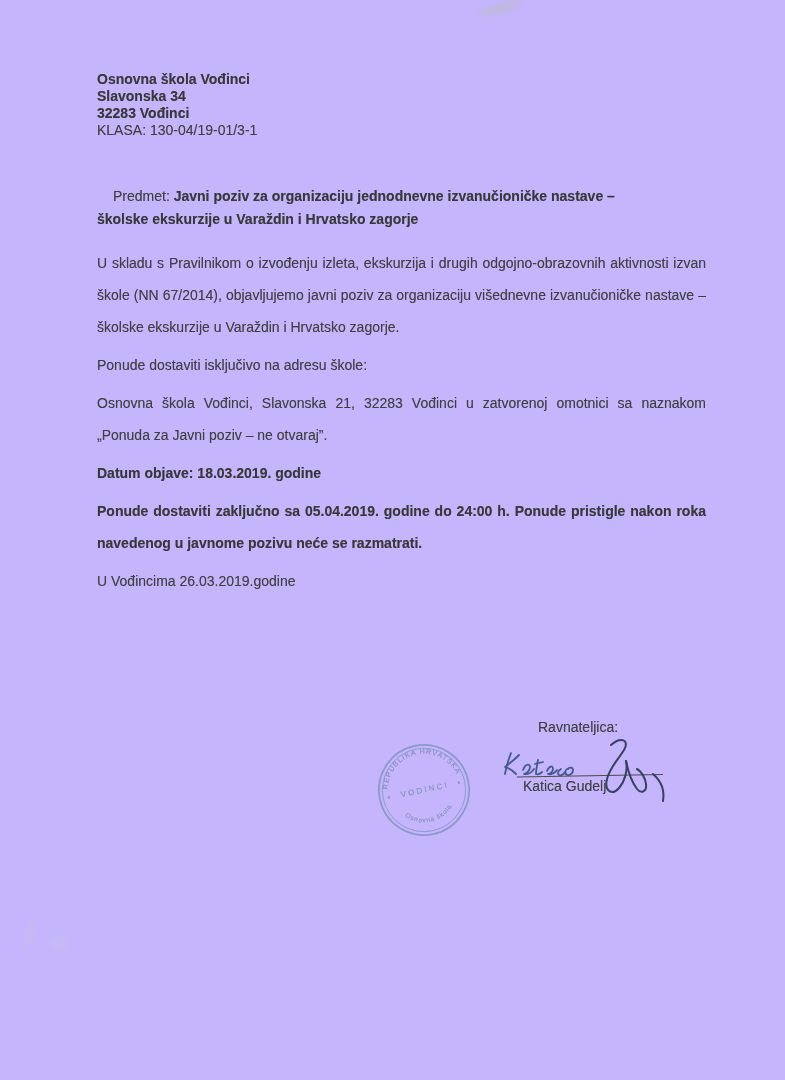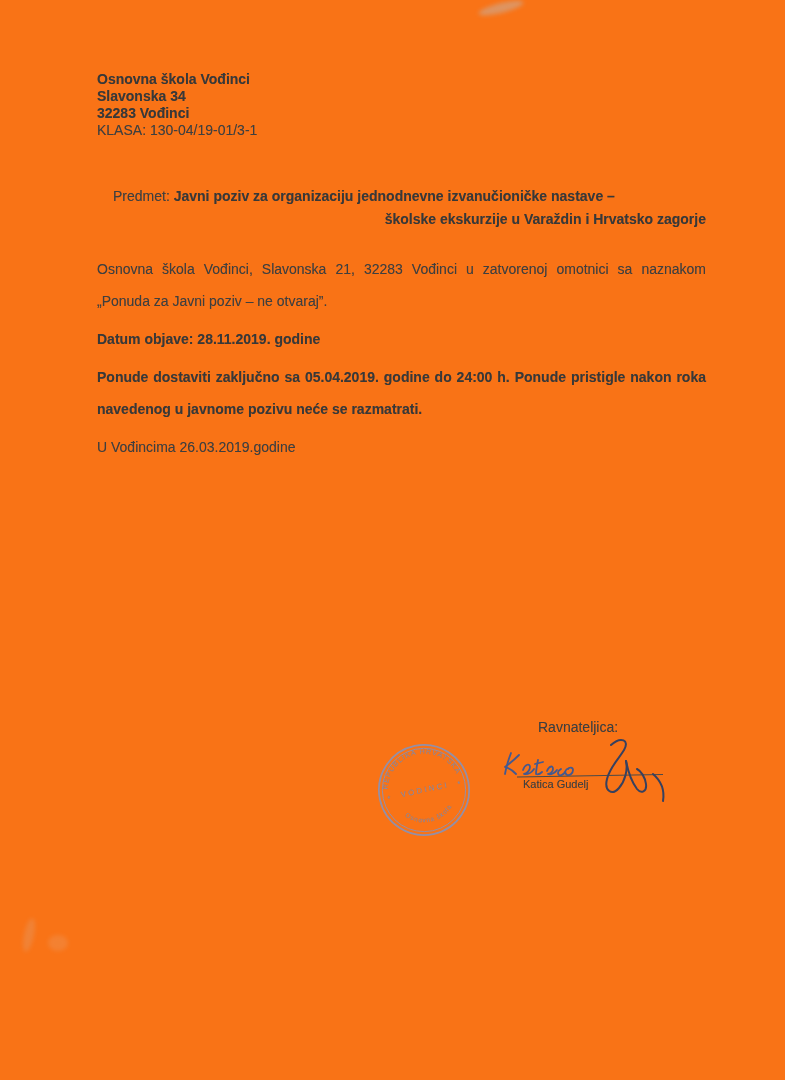--- a/index.html
+++ b/index.html
@@ -3,50 +3,50 @@
 <meta charset="utf-8">
 <style>
   * { margin: 0; padding: 0; box-sizing: border-box; }
   html, body { background: #ffffff; }
   body { font-family: "Liberation Sans", sans-serif; }
 
   .page {
     position: relative;
     width: 785px;
     height: 1080px;
-    background: #f97316;
+    background: #c4b5fd;
     overflow: hidden;
     color: #3f3f3f;
     text-shadow: 0 0 0.5px rgba(70,70,70,0.45); 
   }
 
   .content {
     position: absolute;
     left: 97px;
     top: 71px;
     width: 609px;
     font-size: 14px;
   }
 
   .b { font-weight: bold; color: #383838; }
 
   .header { line-height: 17px; margin-bottom: 46px; }
 
-  .subject { line-height: 23px; margin-bottom: 22px; }
+  .subject { line-height: 23px; margin-bottom: 16px; }
   .subject .line1 { padding-left: 16px; }
-  .subject .line2 { text-align: right; }
+  .subject .line2 { text-align: left; }
 
   p.body-par { font-size: 14px; line-height: 32px; margin: 0 0 6px 0; }
   p.just { text-align: justify; }
 
   
   .sig { position: absolute; left: 495px; top: 719px; width: 200px; height: 100px; }
   .sig-title { position: absolute; left: 43px; top: 0; font-size: 14px; }
   .sig-svg { position: absolute; left: 0; top: 14px; }
-  .sig-name { position: absolute; left: 28px; top: 59px; font-size: 11px; }
+  .sig-name { position: absolute; left: 28px; top: 59px; font-size: 14px; }
 
   
   .stamp {
     position: absolute;
     left: 375px;
     top: 741px;
     width: 98px;
     height: 98px;
     opacity: 0.85;
   }
@@ -86,22 +86,24 @@
       <div class="b">Slavonska 34</div>
       <div class="b">32283 Vođinci</div>
       <div>KLASA: 130-04/19-01/3-1</div>
     </div>
 
     <div class="subject">
       <div class="line1"><span>Predmet:</span> <span class="b">Javni poziv za organizaciju jednodnevne izvanučioničke nastave –</span></div>
       <div class="line2 b">školske ekskurzije u Varaždin i Hrvatsko zagorje</div>
     </div>
 
+    <p class="body-par just">U skladu s Pravilnikom o izvođenju izleta, ekskurzija i drugih odgojno-obrazovnih aktivnosti izvan škole (NN 67/2014), objavljujemo javni poziv za organizaciju višednevne izvanučioničke nastave – školske ekskurzije u Varaždin i Hrvatsko zagorje.</p>
+    <p class="body-par">Ponude dostaviti isključivo na adresu škole:</p>
     <p class="body-par just">Osnovna škola Vođinci, Slavonska 21, 32283 Vođinci u zatvorenoj omotnici sa naznakom „Ponuda za Javni poziv – ne otvaraj”.</p>
-    <p class="body-par b">Datum objave: 28.11.2019. godine</p>
+    <p class="body-par b">Datum objave: 18.03.2019. godine</p>
     <p class="body-par b just">Ponude dostaviti zaključno sa 05.04.2019. godine do 24:00 h. Ponude pristigle nakon roka navedenog u javnome pozivu neće se razmatrati.</p>
     <p class="body-par">U Vođincima 26.03.2019.godine</p>
 
   </div>
 
   <div class="sig">
     <div class="sig-title">Ravnateljica:</div>
     <svg class="sig-svg" width="195" height="78" viewBox="0 0 195 78">
 
       <path d="M22,44 L168,41.5" stroke="#4a4a4a" stroke-width="1.2" fill="none"></path>

